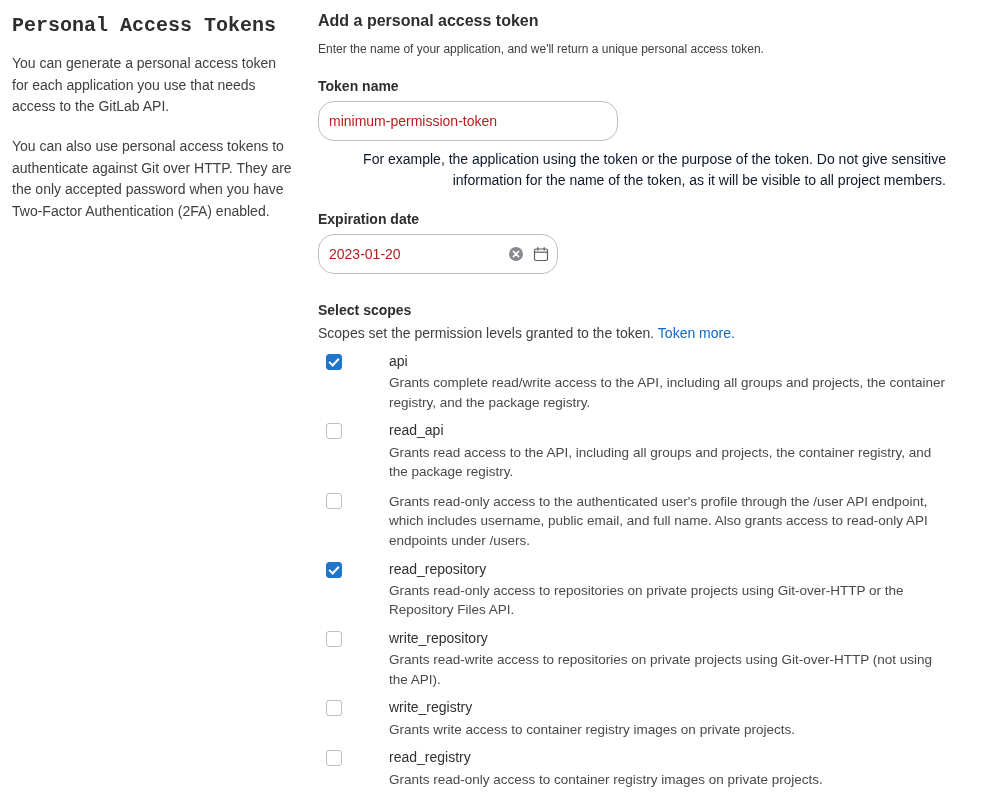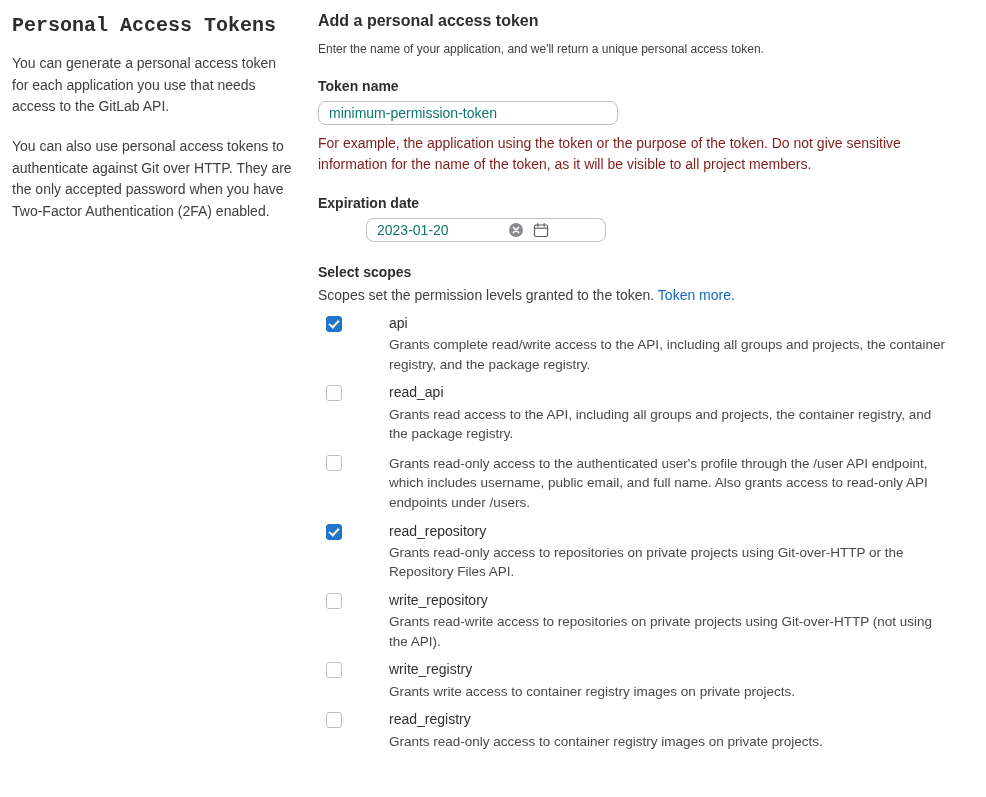--- a/index.html
+++ b/index.html
@@ -62,46 +62,46 @@
   .field-label {
     font-size: 14px;
     font-weight: bold;
     color: #2e2e2e;
     display: block;
     margin-bottom: 7px;
   }
   .text-input {
     box-sizing: border-box;
     width: 300px;
-    height: 24px;
+    height: 40px;
     border: 1px solid #bfbfc3;
-    border-radius: 8px;
+    border-radius: 16px;
     padding: 4px 10px;
     font-family: "Liberation Sans", sans-serif;
     font-size: 14px;
-    color: #0f766e;
+    color: #b91c1c;
     background: #fff;
     outline: none;
   }
   .text-input::placeholder { color: #868686; }
   .help-text {
     font-size: 14px;
-    color: #7f1d1d;
+    color: #0f172a;
     line-height: 1.5;
     margin: 8px 0 20px 0;
+    text-align: right;
   }
   
   .date-wrap {
     position: relative;
     width: 240px;
   }
   .date-wrap .text-input {
     width: 240px;
     padding-right: 58px;
-    margin-left: 48px;
   }
   .date-clear {
     position: absolute;
     right: 34px;
     top: 50%;
     transform: translateY(-50%);
     width: 16px;
     height: 16px;
     cursor: pointer;
     display: flex;
@@ -113,21 +113,21 @@
     right: 9px;
     top: 50%;
     transform: translateY(-50%);
     width: 16px;
     height: 16px;
     cursor: pointer;
     display: flex;
     align-items: center;
     justify-content: center;
   }
-  .scopes-block { margin-top: 22px; }
+  .scopes-block { margin-top: 28px; }
   .scopes-desc {
     font-size: 14px;
     color: #404040;
     margin: 0 0 10px 0;
   }
   .scopes-desc a {
     color: #1068bf;
     text-decoration: none;
   }
   .scope-row {

